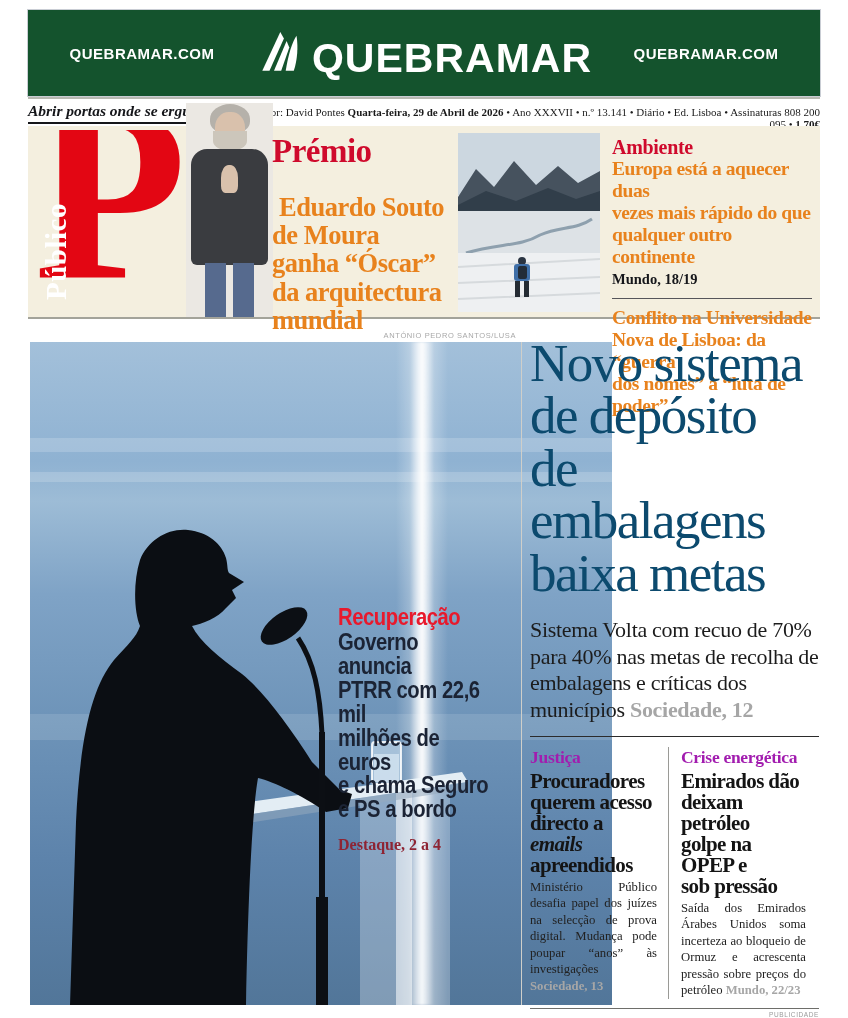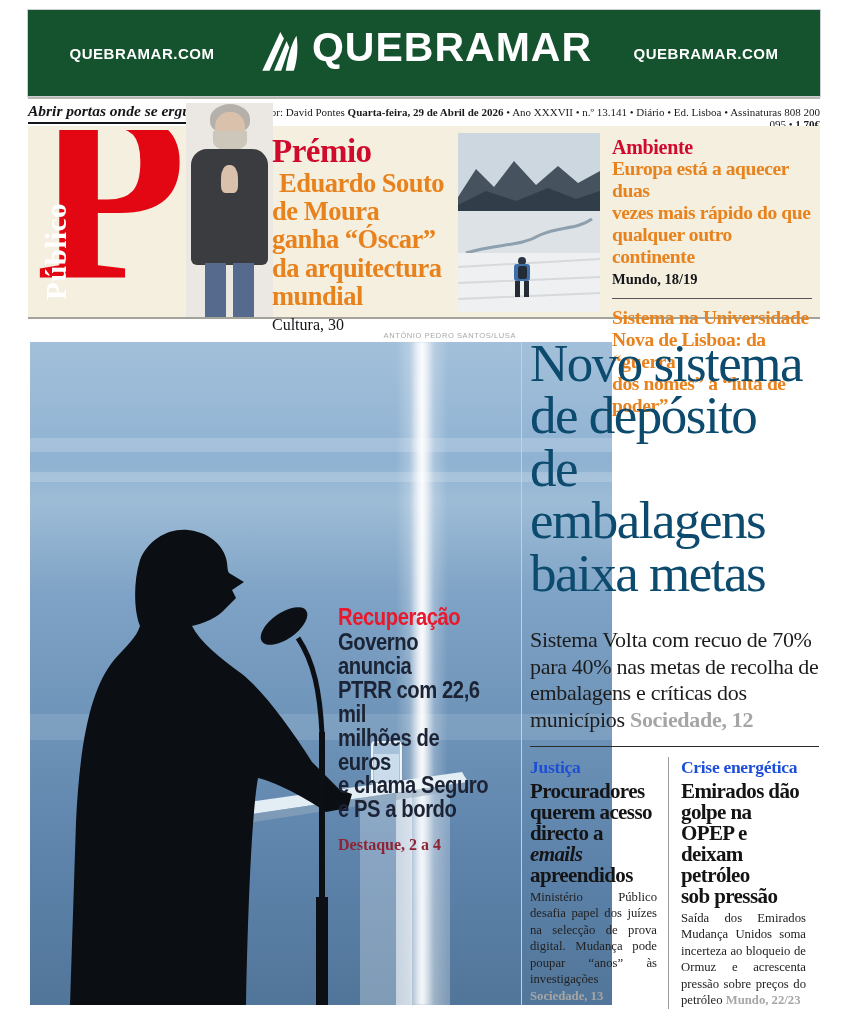--- a/index.html
+++ b/index.html
@@ -6,21 +6,21 @@
   html,body { width:848px; height:1018px; background:#ffffff; overflow:hidden;
               font-family:"Liberation Serif", serif; }
   .abs { position:absolute; }
   #page { position:relative; width:848px; height:1018px; background:#fff; }
 
   
   .banner { left:28px; top:10px; width:792px; height:86px; background:#14532d;
             outline:1px solid #c9cdd4; display:flex; align-items:center; }
   .banner .side-url { color:#fff; font-family:"Liberation Sans",sans-serif;
             font-weight:bold; font-size:15px; letter-spacing:.5px; width:230px; text-align:center; }
-  .banner .brand-wrap { flex:1; display:flex; align-items:flex-start; justify-content:center; gap:2px; }
+  .banner .brand-wrap { flex:1; display:flex; align-items:flex-end; justify-content:center; gap:2px; }
   .banner .brand { color:#fff; font-family:"Liberation Sans",sans-serif; font-weight:800;
             font-size:41px; letter-spacing:1px; }
   .banner-rule { left:28px; top:97px; width:792px; height:2px; background:#b9b9b2; }
 
   
   .tagline { left:28px; top:102px; width:230px; height:22px; border-bottom:2px solid #15161a;
              font-weight:bold; font-style:italic; font-size:15.5px; color:#15161a; }
   .info-line { left:240px; top:106px; width:580px; text-align:right; font-size:11px; color:#1a1a1a; }
   .info-line b { font-weight:bold; }
 
@@ -41,21 +41,21 @@
   .s-beard { left:27px; top:28px; width:34px; height:20px; background:#ccc6bb; border-radius:0 0 50% 50%; }
   .s-coat  { left:5px;  top:46px; width:77px; height:116px; background:#3a3c40; border-radius:16px 16px 6px 6px; }
   .s-hands { left:35px; top:62px; width:17px; height:28px; background:#d9c1ac; border-radius:45% 45% 25% 25%; }
   .s-leg   { top:160px; width:21px; height:54px; background:#566a8e; }
   .s-leg.l { left:19px; } .s-leg.r { left:47px; }
 
   .tl-story { left:244px; top:8px; width:190px; }
   .kicker-lg { color:#cf0a2c; font-weight:bold; font-size:33px; line-height:1.05; letter-spacing:-.5px; }
   .tl-line { display:block; color:#e8821d; font-weight:bold; font-size:26.5px;
              line-height:1.07; letter-spacing:-.5px; }
-  .tl-line.first { padding-left:7px; }
+  .tl-line.first { padding-left:7px;margin-top:24px; }
   .ref-black { color:#15161a; font-weight:normal; font-size:16px; margin-top:6px; display:block; }
 
   .glacier { left:430px; top:7px; width:142px; height:179px; overflow:hidden; background:#e7ebee; }
 
   .tr-stories { left:584px; top:10px; width:206px; }
   .kicker-sm { color:#cf0a2c; font-weight:bold; font-size:20px; line-height:1.1; letter-spacing:-.3px; }
   .tr-line { display:block; color:#e8821d; font-weight:bold; font-size:19.5px;
              line-height:1.13; letter-spacing:-.4px; }
   .ref-sm { color:#15161a; font-weight:bold; font-size:14.5px; margin-top:3px; display:block; }
   .tr-div { border-top:1px solid #55555a; margin:10px 0 8px 0; width:200px; }
@@ -78,28 +78,28 @@
   .ov-line { display:block; color:#1b2334; font-family:"Liberation Sans",sans-serif; font-weight:900;
              font-size:23px; line-height:1.04; transform:scaleX(.88); transform-origin:left; letter-spacing:-.5px; }
   .ov-ref { display:block; margin-top:14px; color:#8e2433; font-weight:bold; font-size:16px; }
 
   .v-divider { left:521px; top:342px; width:1px; height:663px; background:#cfcfca; }
 
   
   .right-col { left:530px; top:337px; width:289px; }
   .headline { font-weight:normal; color:#0c4a6e; font-size:53px; line-height:.99; letter-spacing:-1.5px; }
   .headline span { display:block; }
-  .deck { margin-top:28px; font-size:22px; line-height:1.2; color:#1c1c1c; letter-spacing:-.3px; }
+  .deck { margin-top:18px; font-size:22px; line-height:1.2; color:#1c1c1c; letter-spacing:-.3px; }
   .deck .gray-ref { color:#a6a6a6; font-weight:bold; }
   .col-rule { border-top:1.5px solid #2b2b2b; margin-top:13px; }
   .two-col { display:flex; margin-top:10px; }
   .mini-col { width:138px; }
   .mini-col.left { padding-right:11px; }
   .mini-col.right { padding-left:12px; border-left:1px solid #9a9a96; }
-  .mini-kicker { color:#1d4ed8; font-weight:bold; font-size:17.5px; letter-spacing:-.3px; }
+  .mini-kicker { color:#a21caf; font-weight:bold; font-size:17.5px; letter-spacing:-.3px; }
   .mini-headline { margin-top:3px; font-weight:bold; color:#141414; font-size:21px;
                    line-height:1.0; letter-spacing:-.6px; }
   .mini-headline span { display:block; }
   .mini-body { margin-top:3px; font-size:12.7px; line-height:1.3; color:#222; text-align:justify; }
   .mini-body .gray-ref { color:#a6a6a6; font-weight:bold; }
   .ad-rule { border-top:1px solid #6e6e6a; margin-top:9px; }
   .pub-label { text-align:right; font-family:"Liberation Sans",sans-serif; font-size:6.5px;
                color:#9a9a9a; letter-spacing:.6px; margin-top:2px; }
   .ad-box { margin-top:2px; height:147px; background:#d9dd3a; padding:22px 26px; }
   .ad-brand { font-family:"DejaVu Sans Mono",monospace; font-weight:bold; font-size:33px;
@@ -178,21 +178,21 @@
     <div class="abs tr-stories">
       <div>
         <div class="kicker-sm">Ambiente</div>
         <span class="tr-line">Europa está a aquecer duas</span>
         <span class="tr-line">vezes mais rápido do que</span>
         <span class="tr-line">qualquer outro continente</span>
         <span class="ref-sm">Mundo, 18/19</span>
       </div>
       <div class="tr-div"></div>
       <div>
-        <span class="tr-line">Sistema na Universidade</span>
+        <span class="tr-line">Conflito na Universidade</span>
         <span class="tr-line">Nova de Lisboa: da “guerra</span>
         <span class="tr-line">dos nomes” à “luta de poder”</span>
       </div>
     </div>
   </div>
 
   <div class="abs photo-credit">ANTÓNIO PEDRO SANTOS/LUSA</div>
 
   <div class="abs main-photo">
     <div class="cloud-band" style="top:96px; height:14px;"></div>
@@ -271,26 +271,26 @@
         </div>
         <div class="mini-body">
           <span>Ministério Público desafia papel dos juízes na selecção de prova digital. Mudança pode poupar “anos” às investigações </span><span class="gray-ref">Sociedade, 13</span>
         </div>
       </div>
 
       <div class="mini-col right">
         <div class="mini-kicker">Crise energética</div>
         <div class="mini-headline">
           <span>Emirados dão</span>
+          <span>deixam petróleo</span>
           <span>golpe na OPEP e</span>
-          <span>deixam petróleo</span>
           <span>sob pressão</span>
         </div>
         <div class="mini-body">
-          <span>Saída dos Emirados Mudança Unidos soma incerteza ao bloqueio de Ormuz e acrescenta pressão sobre preços do petróleo </span><span class="gray-ref">Mundo, 22/23</span>
+          <span>Saída dos Emirados Árabes Unidos soma incerteza ao bloqueio de Ormuz e acrescenta pressão sobre preços do petróleo </span><span class="gray-ref">Mundo, 22/23</span>
         </div>
       </div>
     </div>
 
     <div class="ad-rule"></div>
     <div class="pub-label">PUBLICIDADE</div>
 
     <div class="ad-box">
       <div class="ad-brand">idealista</div>
 

